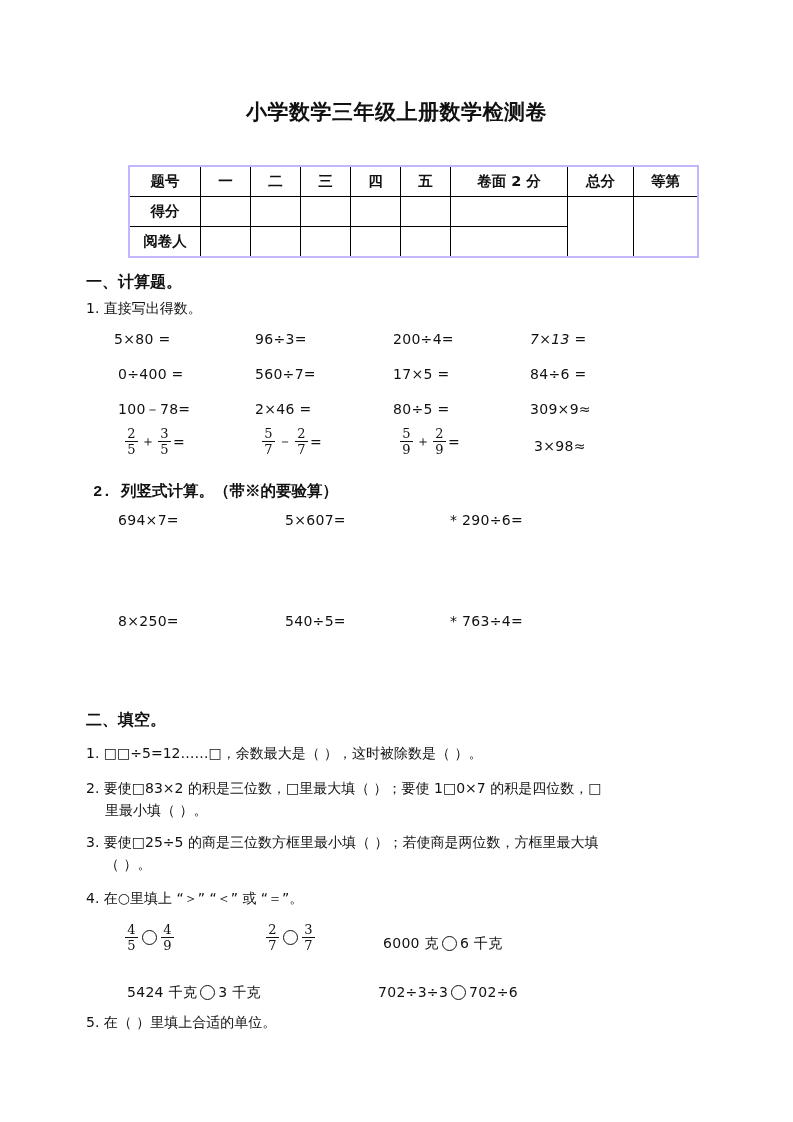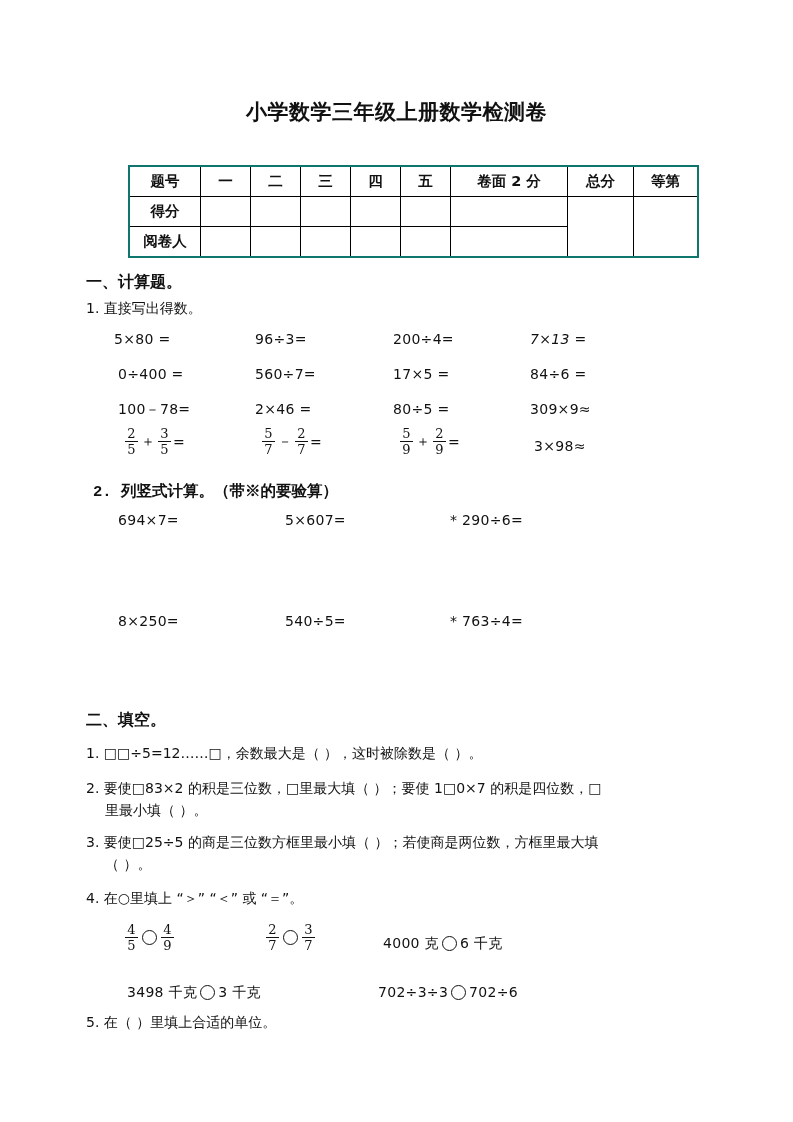--- a/index.html
+++ b/index.html
@@ -60,21 +60,21 @@
     border: 1px solid #000;
     height: 29px;
     text-align: center;
     vertical-align: middle;
     font-size: 14.5px;
     font-weight: bold;
     padding: 0;
     font-family: "DejaVu Sans", "Liberation Sans", sans-serif;
   }
   table.score-table {
-    border: 2px solid #0f766e;
+    border: 2px solid #c4b5fd;
   }
   td.c-label { width: 70px; }
   td.c-n     { width: 49px; }
   td.c-wide  { width: 116px; }
   td.c-sum   { width: 65px; }
   td.c-grade { width: 63px; }
   td.blank   { font-weight: normal; }
 
   
   .sec-head {
@@ -335,25 +335,25 @@
     </span>
     <span class="circ"></span>
     <span class="frac">
       <span class="num">3</span>
       <span class="bar"></span>
       <span class="den">7</span>
     </span>
   </div>
 
   <div class="expr" style="left:383px; top:935px;">
-    <span>4000 克</span><span class="circ"></span><span>6 千克</span>
+    <span>6000 克</span><span class="circ"></span><span>6 千克</span>
   </div>
 
   <div class="expr" style="left:127px; top:984px;">
-    <span>3498 千克</span><span class="circ"></span><span>3 千克</span>
+    <span>5424 千克</span><span class="circ"></span><span>3 千克</span>
   </div>
 
   <div class="expr" style="left:378px; top:984px;">
     <span>702÷3÷3</span><span class="circ"></span><span>702÷6</span>
   </div>
 
   <div class="q-line" style="top:1012px;">5. 在（  ）里填上合适的单位。</div>
 
 </div>
 

